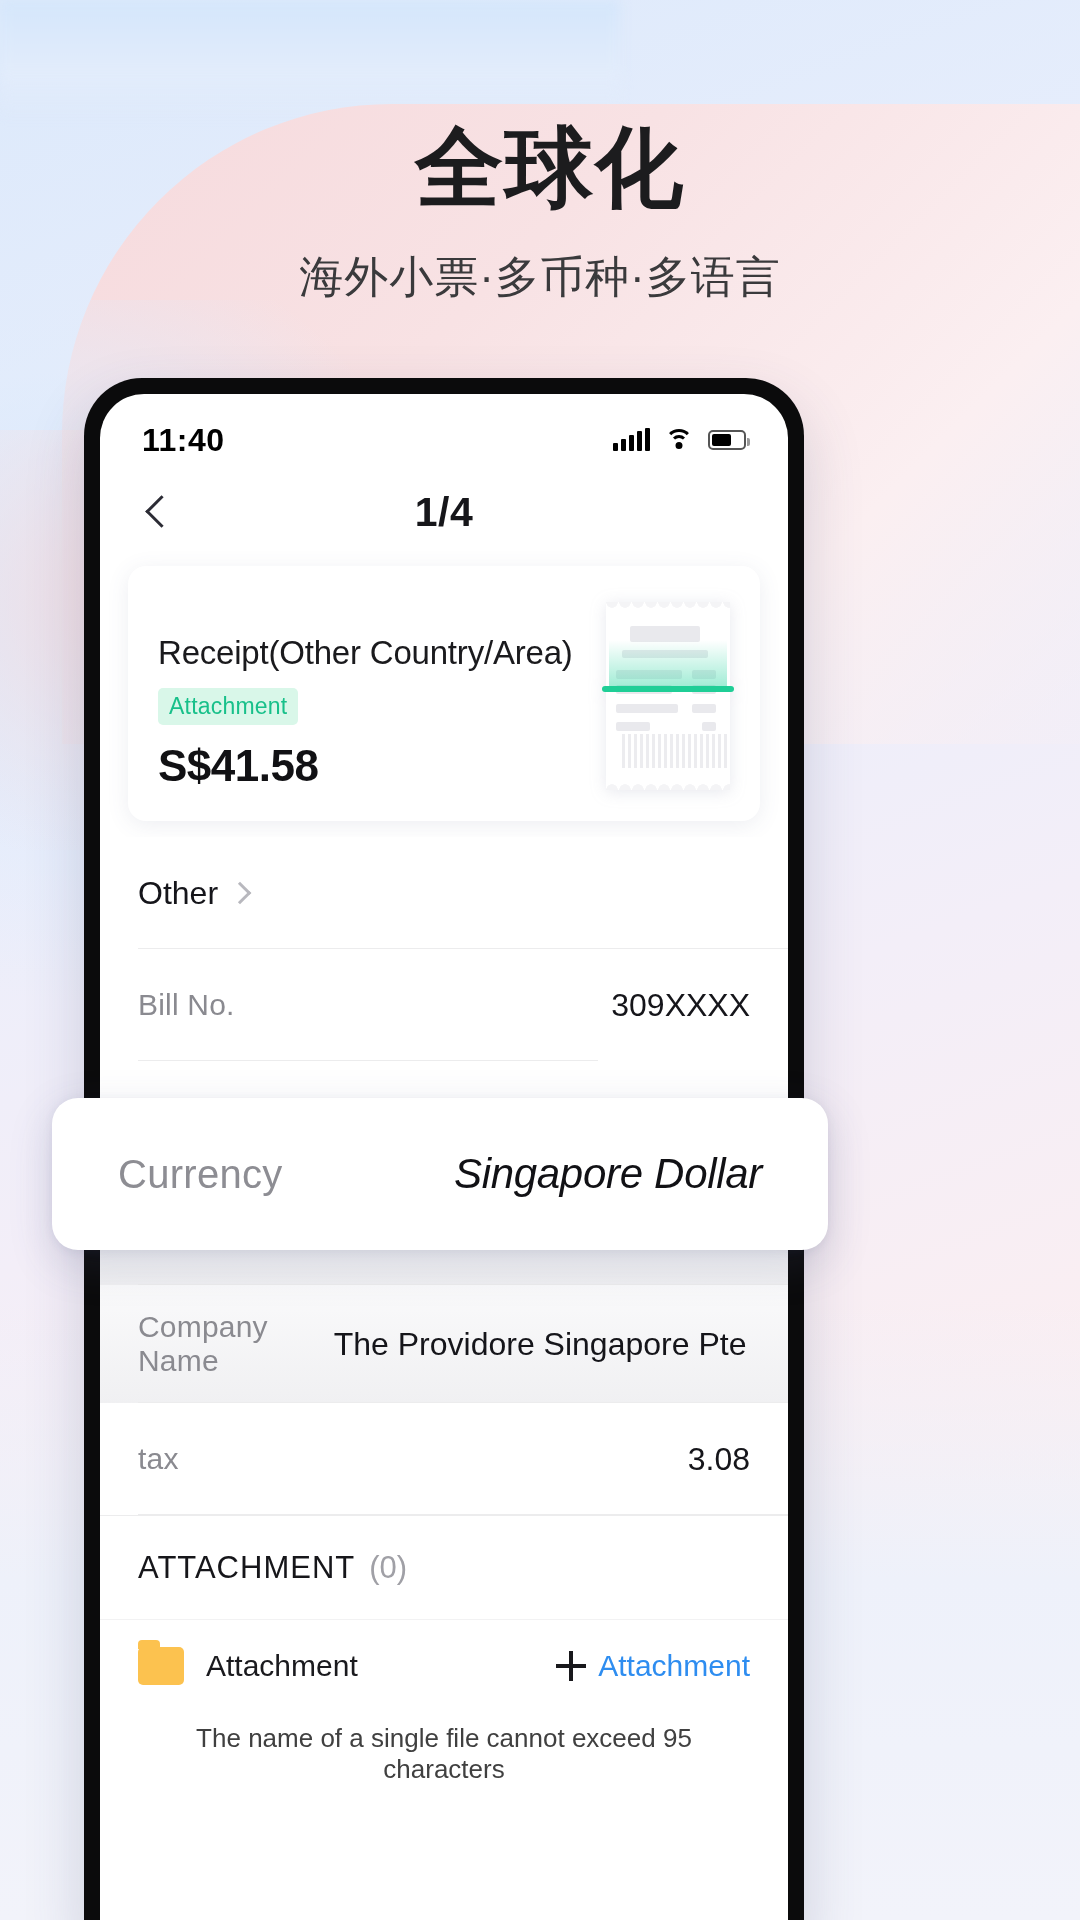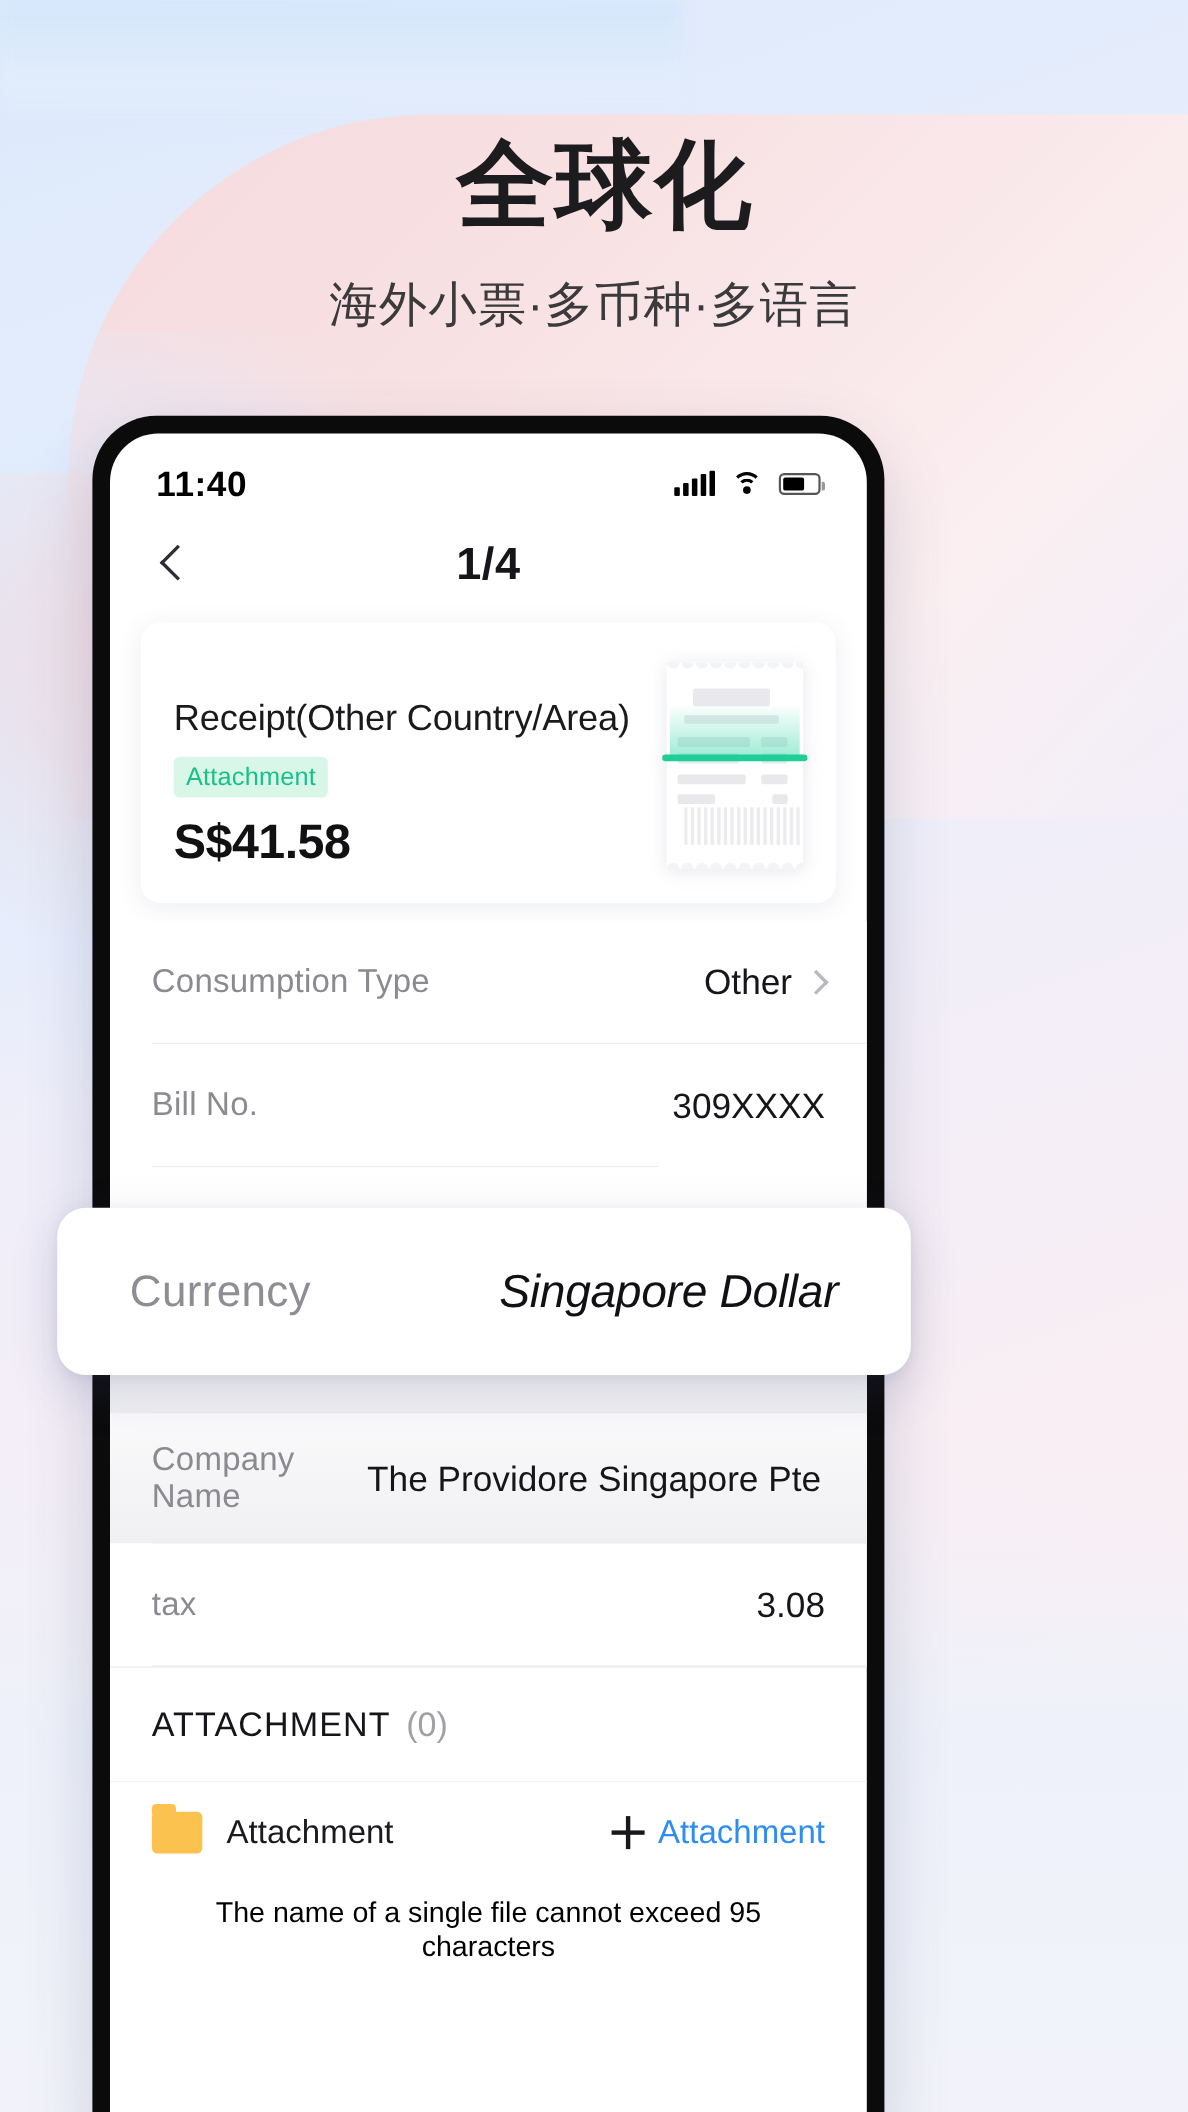--- a/index.html
+++ b/index.html
@@ -208,21 +208,21 @@
   .att-name{ font-size:30px; color:#1a1a1e; }
   .att-right{ display:flex; align-items:center; gap:12px; }
   .plusicon{ position:relative; width:30px; height:30px; flex:none; }
   .plusicon:before,.plusicon:after{
     content:''; position:absolute; background:#18181c;
   }
   .plusicon:before{ left:0; top:13px; width:30px; height:4px; }
   .plusicon:after{ left:13px; top:0; width:4px; height:30px; }
   .att-link{ font-size:30px; color:#2e8df0; }
   .att-hint{
-    padding:12px 38px 0 38px; font-size:26px; color:#000000; text-align:center;
+    padding:12px 38px 0 38px; font-size:26px; color:#404040; text-align:center;
   }
 
   
   .overlay{
     position:absolute; left:52px; top:1098px;
     width:776px; height:152px;
     background:#fff; border-radius:26px;
     box-shadow:0 14px 44px rgba(70,80,120,.18), 0 2px 10px rgba(70,80,120,.08);
     display:flex; align-items:center; justify-content:space-between;
     padding:0 66px;
@@ -320,21 +320,20 @@
             <div class="thumb-bot-notch"></div>
           </div>
           <div class="scan-line"></div>
         </div>
       </div>
     </div>
 
     <div class="details">
 
       <div class="drow">
-        <span class="dlabel">Consumption Type</span>
         <span class="dval">
           <span>Other</span>
           <span class="chev"></span>
         </span>
       </div>
 
       <div class="drow short nochev">
         <span class="dlabel">Bill No.</span>
         <span class="dval">
           <span>309XXXX</span>

